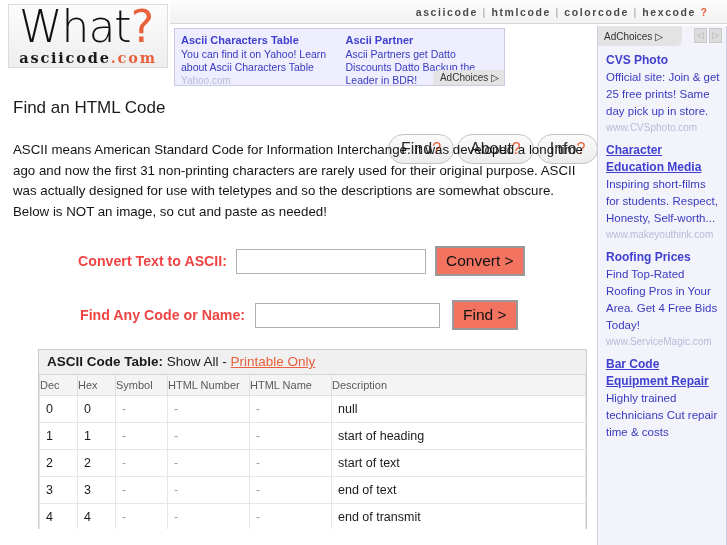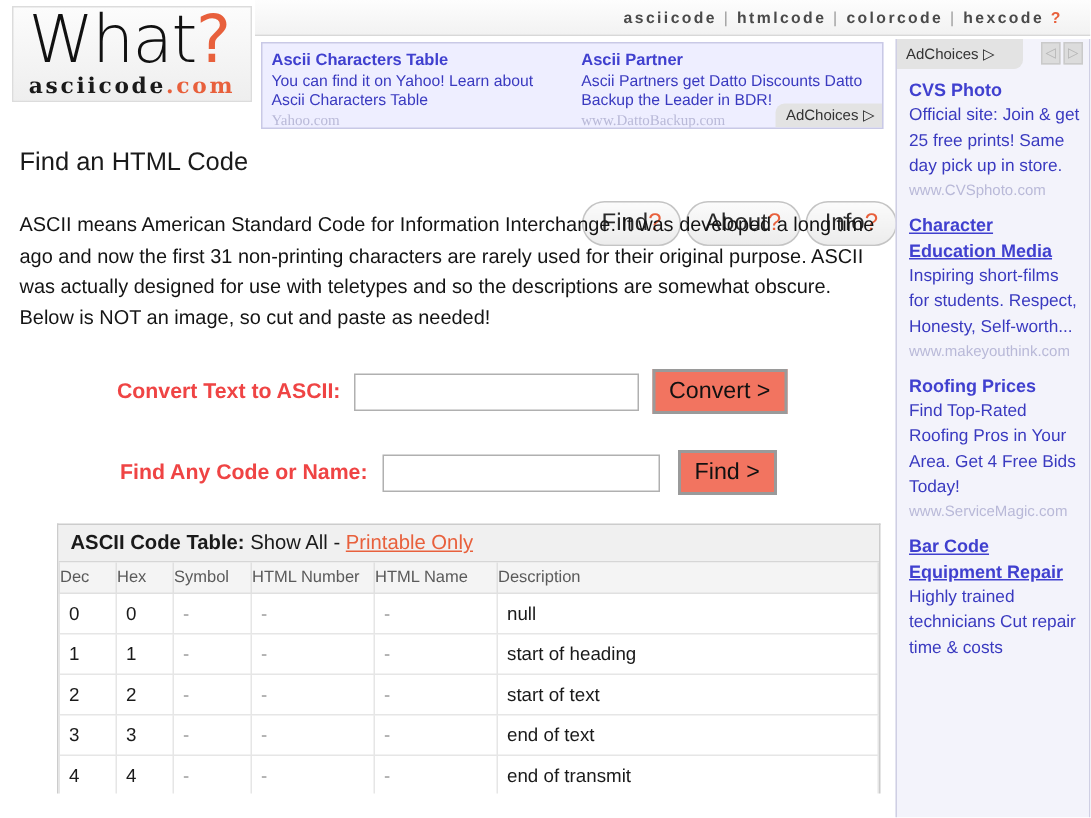--- a/index.html
+++ b/index.html
@@ -40,31 +40,31 @@
   .logo-what .q { color: #e8603c; font-weight: 400; }
   .logo-sub {
     font-family: "DejaVu Serif", serif;
     font-size: 14.5px; font-weight: bold; letter-spacing: 1.8px;
     color: #1a1a1a; margin-top: 2px;
   }
   .logo-sub .dotcom { color: #e8603c; }
 
   
   .topads {
-    position: absolute; left: 174px; top: 28px; width: 415px; height: 58px;
+    position: absolute; left: 174px; top: 28px; width: 331px; height: 58px;
     background: #eeeeff; border: 1px solid #c9c9e6;
     overflow: hidden; display: flex;
   }
   .topad { width: 50%; padding: 4px 6px 0 6px; overflow: hidden; }
   .ad-title {
     color: #4040cf; font-size: 11px; font-weight: bold;
     line-height: 14px; margin-bottom: 1px; white-space: nowrap;
   }
   .ad-body { color: #3a3ac0; font-size: 10.5px; line-height: 13px; }
-  .ad-url { color: #b9b9d8; font-size: 10px; line-height: 13px; font-family: Liberation Serif, serif; }
+  .ad-url { color: #b9b9d8; font-size: 10px; line-height: 13px; }
 
   .adchoices {
     position: absolute; background: #e3e3e3;
     border-top-left-radius: 6px;
     font-size: 10px; color: #333; padding: 2px 5px 2px 7px;
     display: flex; align-items: center; gap: 3px; white-space: nowrap;
   }
   .adchoices-top { right: 0px; bottom: 0px; }
   .ac-tri { font-size: 10px; color: #222; }
 

